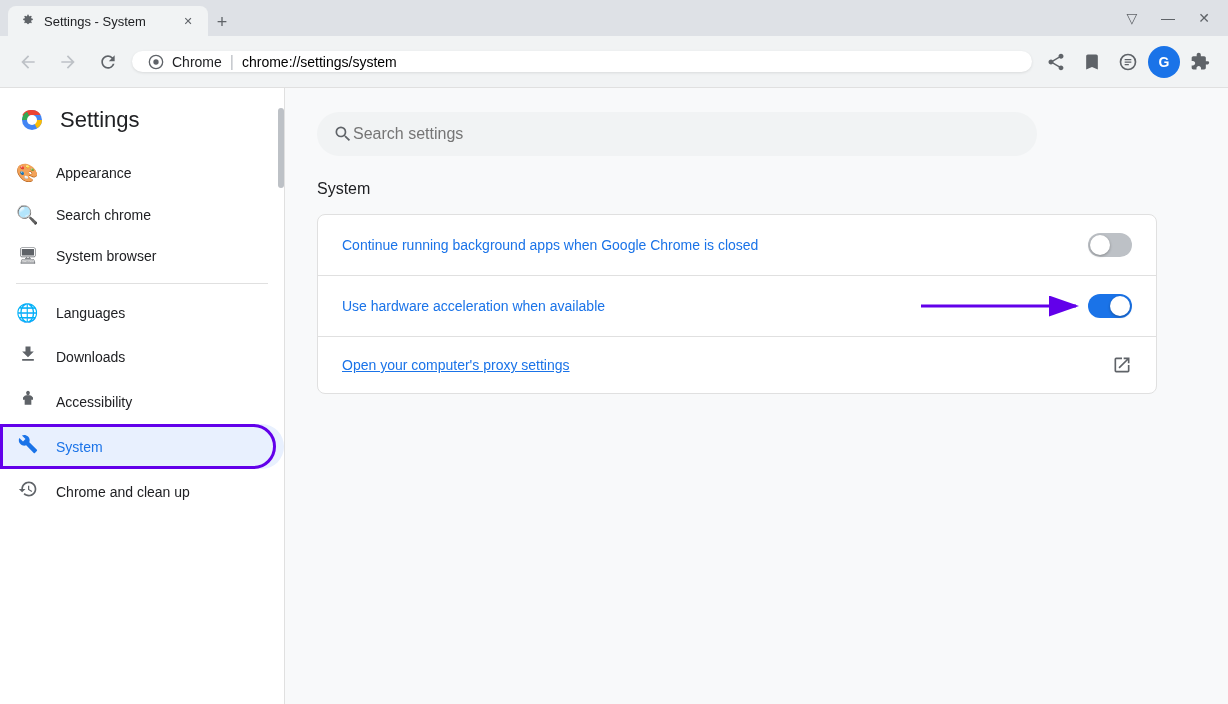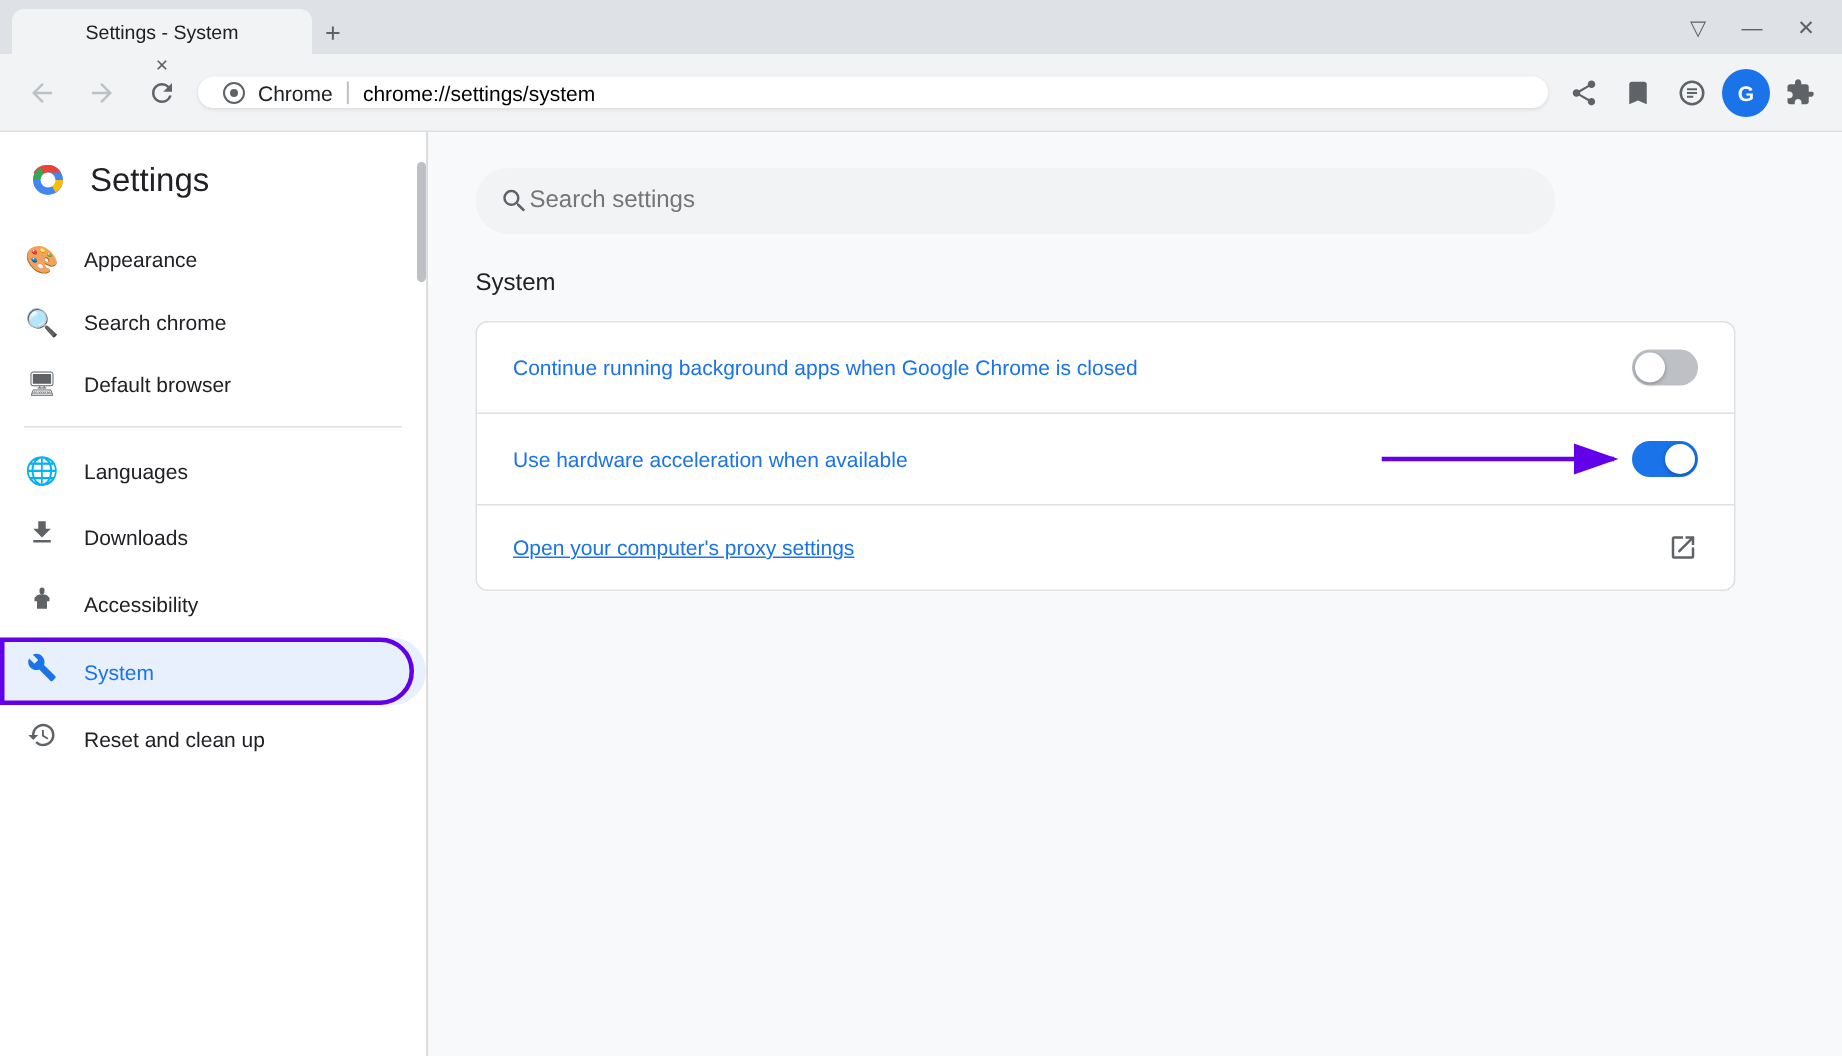--- a/index.html
+++ b/index.html
@@ -23,21 +23,20 @@
     .tab {
       background: #f1f3f4;
       border-radius: 8px 8px 0 0;
       padding: 0 12px;
       height: 30px;
       display: flex;
       align-items: center;
       gap: 8px;
       min-width: 200px;
       max-width: 240px;
-      flex-direction: column;
     }
     .tab-favicon {
       width: 16px; height: 16px;
     }
     .tab-title {
       font-size: 13px;
       color: #202124;
       flex: 1;
     }
     .tab-close {
@@ -370,21 +369,21 @@
       <li class="sidebar-item">
         <span class="sidebar-icon">🎨</span>
         <span class="sidebar-item-label">Appearance</span>
       </li>
       <li class="sidebar-item">
         <span class="sidebar-icon">🔍</span>
         <span class="sidebar-item-label">Search chrome</span>
       </li>
       <li class="sidebar-item">
         <span class="sidebar-icon" style="font-size:16px;">🖥</span>
-        <span class="sidebar-item-label">Default browser</span>
+        <span class="sidebar-item-label">System browser</span>
       </li>
 
       <li class="sidebar-divider"></li>
 
       <li class="sidebar-item">
         <span class="sidebar-icon">🌐</span>
         <span class="sidebar-item-label">Languages</span>
       </li>
       <li class="sidebar-item">
         <span class="sidebar-icon">
@@ -416,21 +415,21 @@
 
         <div style="position:absolute;top:0;left:0;right:8px;bottom:0;border:3px solid #6200ea;border-radius:0 24px 24px 0;pointer-events:none;"></div>
       </li>
 
       <li class="sidebar-item">
         <span class="sidebar-icon">
           <svg width="20" height="20" viewBox="0 0 24 24" fill="#5f6368">
               <path d="M13 3c-4.97 0-9 4.03-9 9H1l3.89 3.89.07.14L9 12H6c0-3.87 3.13-7 7-7s7 3.13 7 7-3.13 7-7 7c-1.93 0-3.68-.79-4.94-2.06l-1.42 1.42C8.27 19.99 10.51 21 13 21c4.97 0 9-4.03 9-9s-4.03-9-9-9zm-1 5v5l4.28 2.54.72-1.21-3.5-2.08V8H12z"></path>
             </svg>
         </span>
-        <span class="sidebar-item-label">Reset and clean up</span>
+        <span class="sidebar-item-label">Chrome and clean up</span>
       </li>
     </ul>
 
     <div class="scrollbar-track">
       <div class="scrollbar-thumb"></div>
     </div>
   </div>
 
   <div class="content">
 

